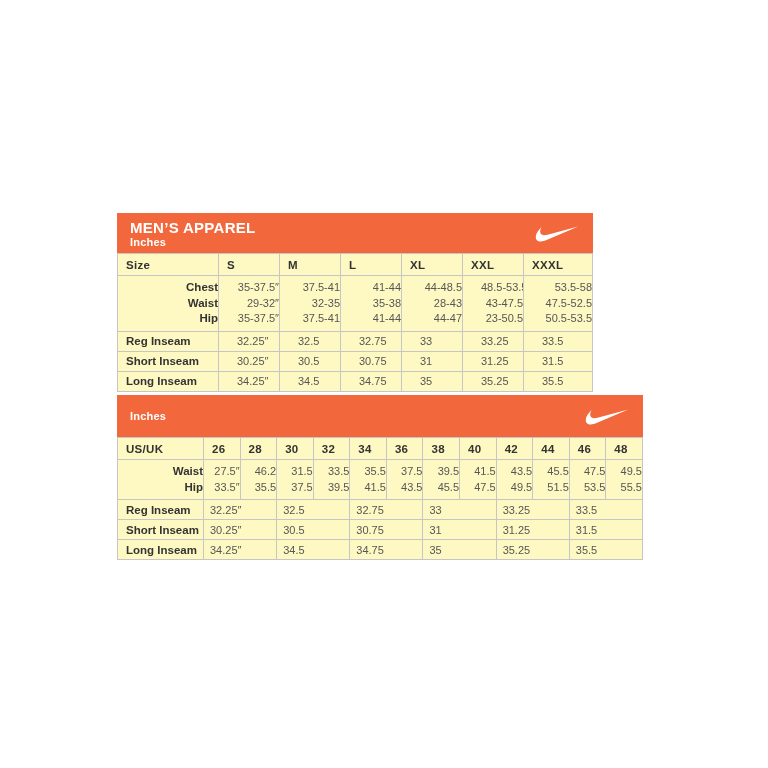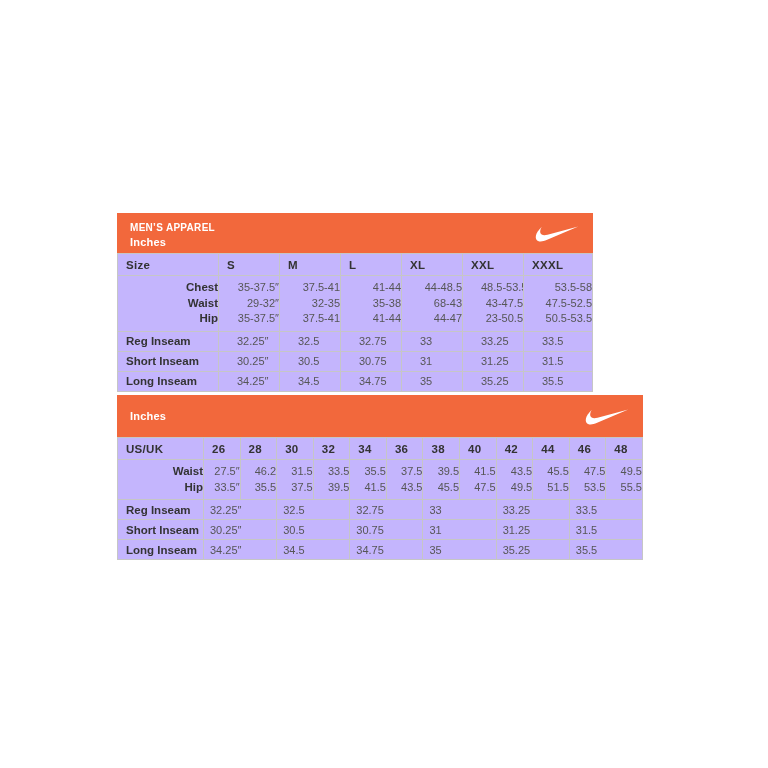--- a/index.html
+++ b/index.html
@@ -21,30 +21,30 @@
 
   .chart-header{
     background:var(--orange);
     color:var(--header-text);
     display:flex;align-items:center;justify-content:space-between;
     padding:0 14px 0 13px;
   }
   #table1 .chart-header{height:40px;}
   #table2 .chart-header{height:42px;}
   .chart-title{
-    font-size:10px;font-weight:bold;letter-spacing:.3px;line-height:17px;
+    font-size:15px;font-weight:bold;letter-spacing:.3px;line-height:17px;
   }
   .chart-subtitle{
     font-size:11px;font-weight:bold;letter-spacing:.2px;line-height:12px;
   }
   .swoosh{display:flex;align-items:center;}
 
   table.grid{
     width:100%;border-collapse:collapse;table-layout:fixed;
-    background:#c4b5fd;
+    background:#fef9c3;
   }
   table.grid th,table.grid td{
     border:1px solid var(--border);
     text-align:left;vertical-align:middle;
     overflow:hidden;white-space:nowrap;
   }
   table.grid th{
     height:22px;font-size:11.5px;font-weight:bold;color:var(--label-text);
     padding-left:8px;letter-spacing:.3px;
   }
@@ -118,21 +118,21 @@
           <div>32-35</div>
           <div>37.5-41</div>
         </td>
         <td class="value-cell">
           <div>41-44</div>
           <div>35-38</div>
           <div>41-44</div>
         </td>
         <td class="value-cell">
           <div>44-48.5</div>
-          <div>68-43</div>
+          <div>28-43</div>
           <div>44-47</div>
         </td>
         <td class="value-cell">
           <div>48.5-53.5</div>
           <div>43-47.5</div>
           <div>23-50.5</div>
         </td>
         <td class="value-cell">
           <div>53.5-58</div>
           <div>47.5-52.5</div>

